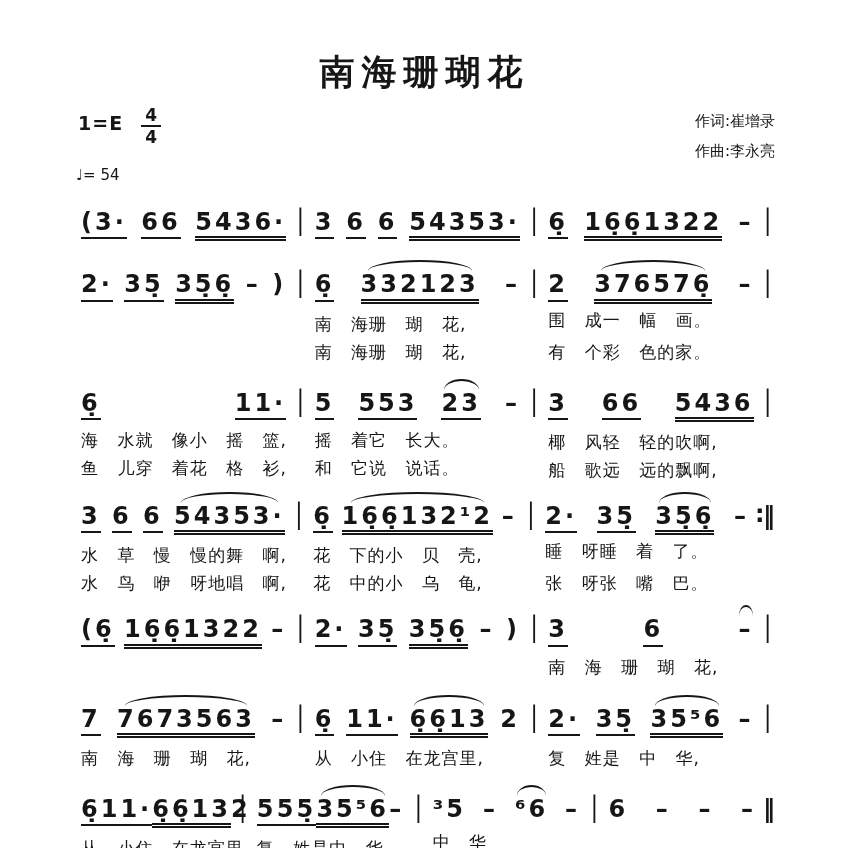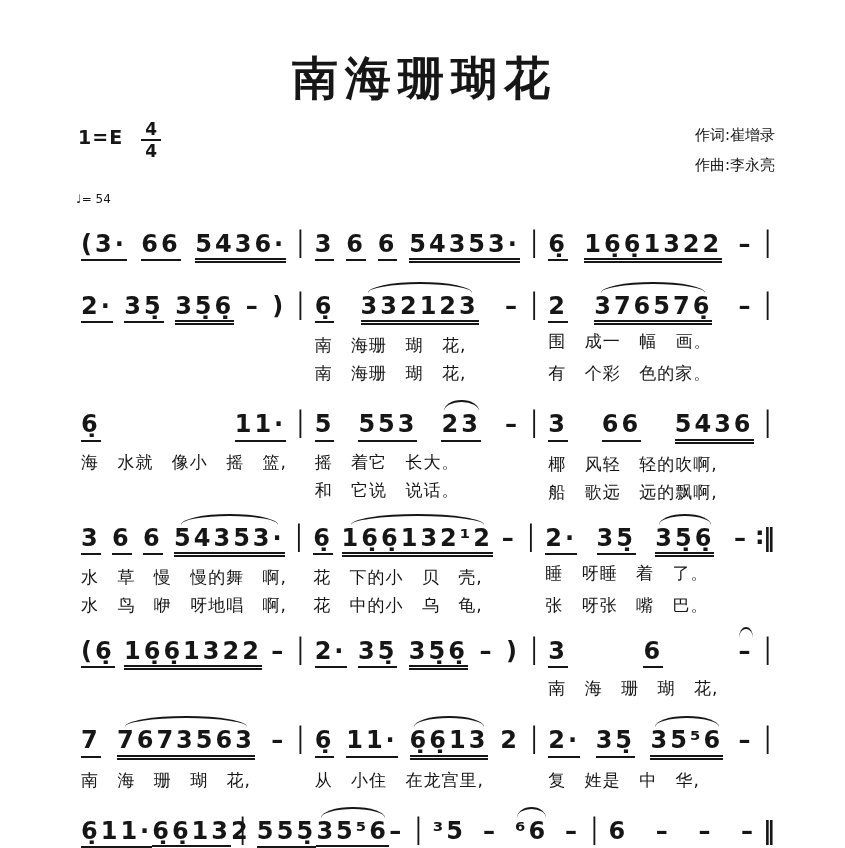--- a/index.html
+++ b/index.html
@@ -5,31 +5,31 @@
   html,body{margin:0;padding:0;}
   body{
     width:845px;height:848px;overflow:hidden;
     background:#ffffff;color:#161616;
     font-family:"DejaVu Sans","Liberation Sans",sans-serif;
   }
   .sheet{padding:50px 70px 0 74px;}
   .title{
     text-align:center;
     font-family:"DejaVu Serif","Liberation Serif",serif;
-    font-weight:bold;font-size:46px;letter-spacing:7px;
+    font-weight:bold;font-size:35px;letter-spacing:7px;
     line-height:1.25;
   }
   .meta{display:flex;justify-content:space-between;align-items:flex-start;margin-top:12px;}
   .keysig{display:flex;gap:18px;align-items:flex-start;padding-left:4px;font-weight:bold;}
   .keyname{font-size:19px;letter-spacing:1px;padding-top:6px;}
   .meter{display:inline-flex;flex-direction:column;align-items:center;font-size:17px;line-height:1.1;font-weight:bold;}
   .meter .top{border-bottom:2px solid #161616;padding:0 4px 1px 4px;}
   .meter .bot{padding-top:1px;}
   .credits{font-size:15px;line-height:2.0;text-align:left;}
-  .tempo{font-size:12px;margin-top:12px;padding-left:2px;}
+  .tempo{font-size:15px;margin-top:0;padding-left:2px;}
   .score{margin-top:12px;}
   .system{display:flex;align-items:flex-start;margin-bottom:13px;}
   .system:nth-child(1){margin-bottom:17px;}
   .system:nth-child(3){margin-bottom:8px;}
   .system:nth-child(4){margin-bottom:8px;}
   .measure{flex:1 1 0;min-width:0;padding:0 7px;}
   .notes{
     display:flex;justify-content:space-between;align-items:baseline;
     padding-top:13px;font-weight:bold;font-size:24px;
   }
@@ -129,20 +129,21 @@
         </div>
         <span class="bar">│</span>
       </div>
       <div class="system">
         <div class="measure">
           <div class="notes">
             <span class="tok u1">6̣</span>
             <span class="tok u1">11·</span>
           </div>
           <div class="lyric">海 水就 像小 摇 篮,</div>
+          <div class="lyric second">鱼 儿穿 着花 格 衫,</div>
         </div>
         <span class="bar">│</span>
         <div class="measure">
           <div class="notes">
             <span class="tok u1">5</span>
             <span class="tok u1">553</span>
             <span class="tok u1 arc">23</span>
             <span class="tok">–</span>
           </div>
           <div class="lyric">摇 着它 长大。</div>

